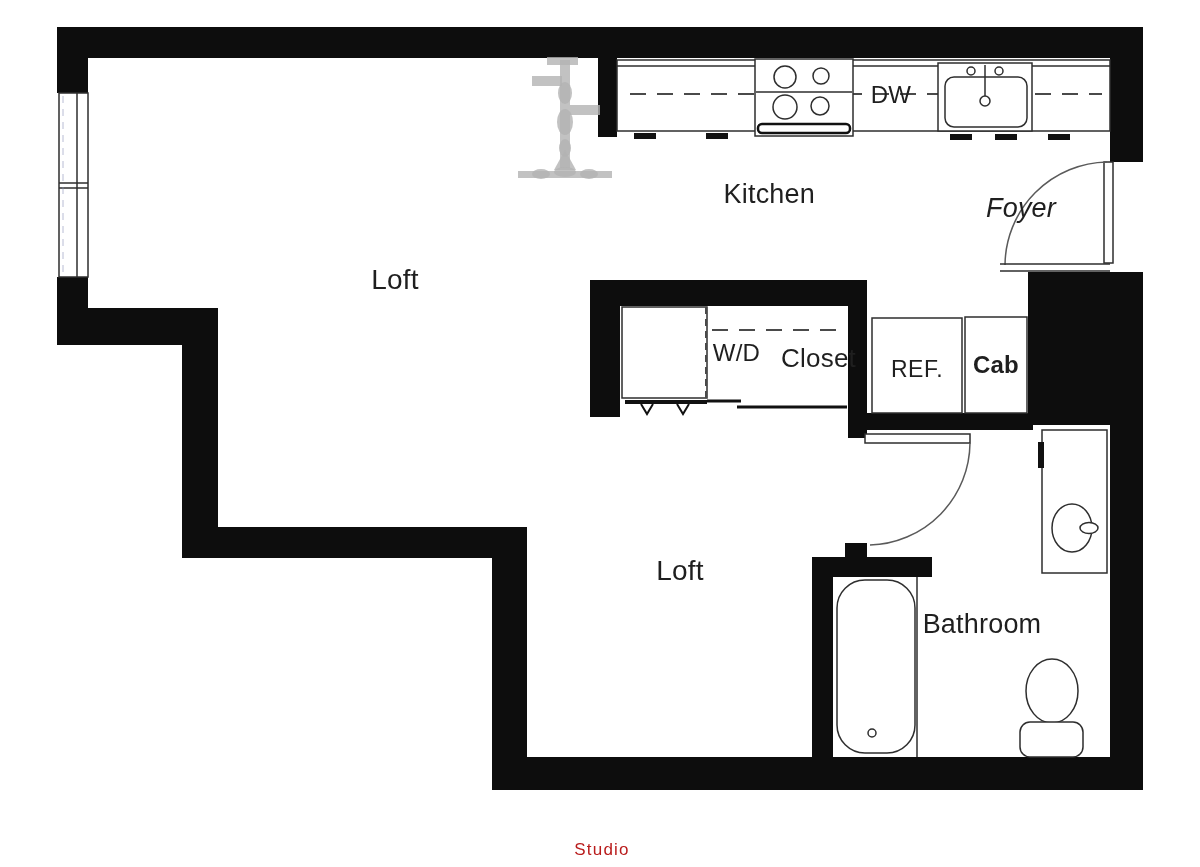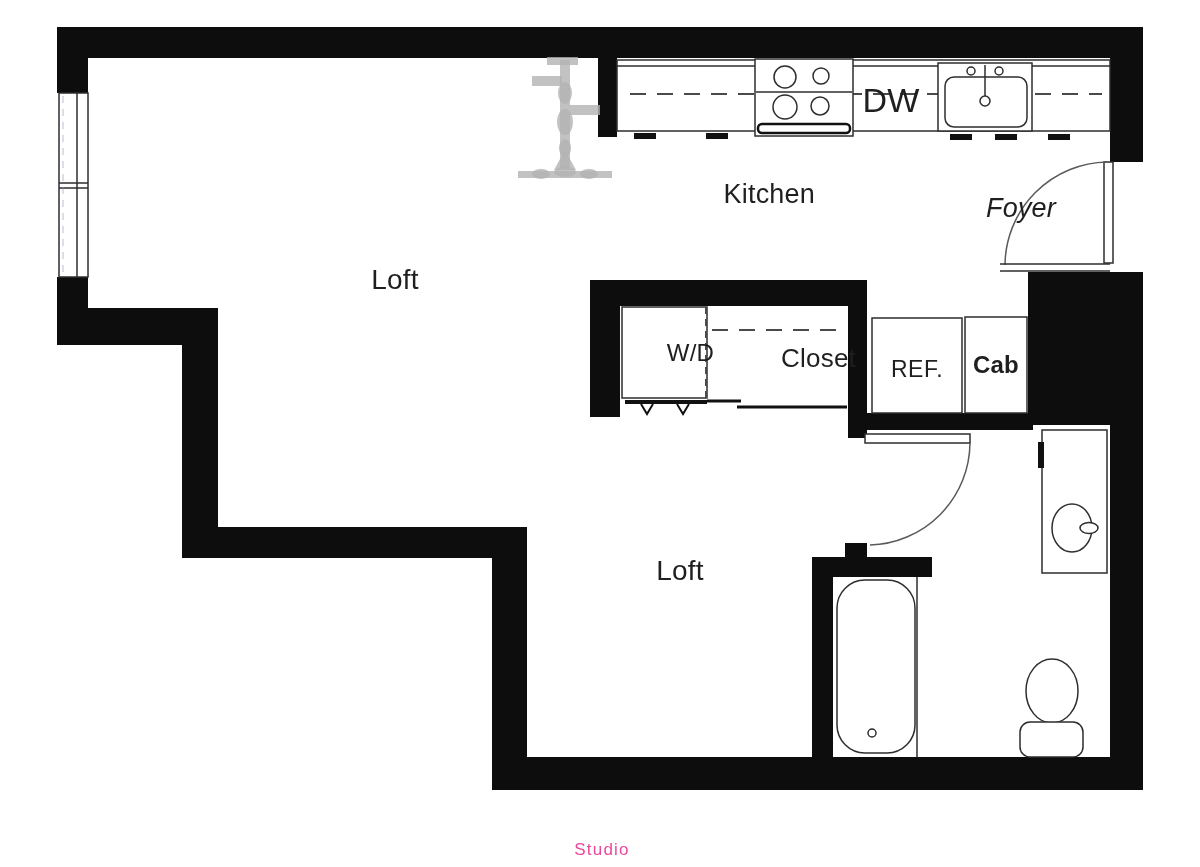--- a/index.html
+++ b/index.html
@@ -8,21 +8,21 @@
     font-family:"Liberation Sans", sans-serif;
   }
   .wall{position:absolute;background:#0d0d0d;}
   .room-label{
     position:absolute;color:#1f1f1f;text-align:center;white-space:nowrap;
     font-size:27px;line-height:1;letter-spacing:.2px;
   }
   .small-label{font-size:23px;letter-spacing:.6px;}
   .mid-label{font-size:24px;}
   .plan-title{
-    position:absolute;color:#ec4899;text-align:center;font-size:17px;
+    position:absolute;color:#b91c1c;text-align:center;font-size:17px;
     letter-spacing:1.2px;white-space:nowrap;
   }
   svg{position:absolute;left:0;top:0;}
   .ln{stroke:#2e2e2e;stroke-width:1.5;fill:none;}
   .lnw{stroke:#2e2e2e;stroke-width:1.5;fill:#ffffff;}
   .dash{stroke:#4a4a4a;stroke-width:2;fill:none;}
   .thick{stroke:#111111;fill:none;}
   .blk{fill:#111111;}
   .arc{stroke:#5a5a5a;stroke-width:1.5;fill:none;}
   .sketch{fill:#b3b3b3;opacity:.8;}
@@ -152,20 +152,21 @@
       <ellipse class="sketch" cx="541" cy="174" rx="9" ry="5"></ellipse>
       <ellipse class="sketch" cx="589" cy="174" rx="9" ry="5"></ellipse>
       <ellipse class="sketch" cx="565" cy="172" rx="11" ry="5"></ellipse>
     </g>
   </svg>
 
   <div class="room-label" style="left:345px;top:266px;width:100px;font-size:28px;">Loft</div>
   <div class="room-label" style="left:695px;top:181px;width:120px;text-align:right;">Kitchen</div>
   <div class="room-label" style="left:971px;top:195px;width:100px;font-style:italic;">Foyer</div>
   <div class="room-label" style="left:630px;top:557px;width:100px;font-size:28px;">Loft</div>
-  <div class="room-label" style="left:861px;top:83px;width:60px;font-size:34px;">DW</div>
-  <div class="room-label mid-label" style="left:608px;top:341px;width:85px;padding-left:40px;">W/D</div>
+  <div class="room-label" style="left:902px;top:611px;width:160px;">Bathroom</div>
+  <div class="room-label" style="left:861px;top:83px;width:60px;font-size:24px;">DW</div>
+  <div class="room-label mid-label" style="left:654px;top:341px;width:85px;padding-left:40px;">W/D</div>
   <div class="room-label" style="left:710px;top:345px;width:146px;font-size:26px;text-align:right;">Closet</div>
   <div class="room-label small-label" style="left:872px;top:358px;width:90px;">REF.</div>
   <div class="room-label mid-label" style="left:965px;top:353px;width:62px;font-weight:bold;">Cab</div>
   <div class="plan-title" style="left:540px;top:840px;width:124px;">Studio</div>
 
 </div>
 
 </body></html>

